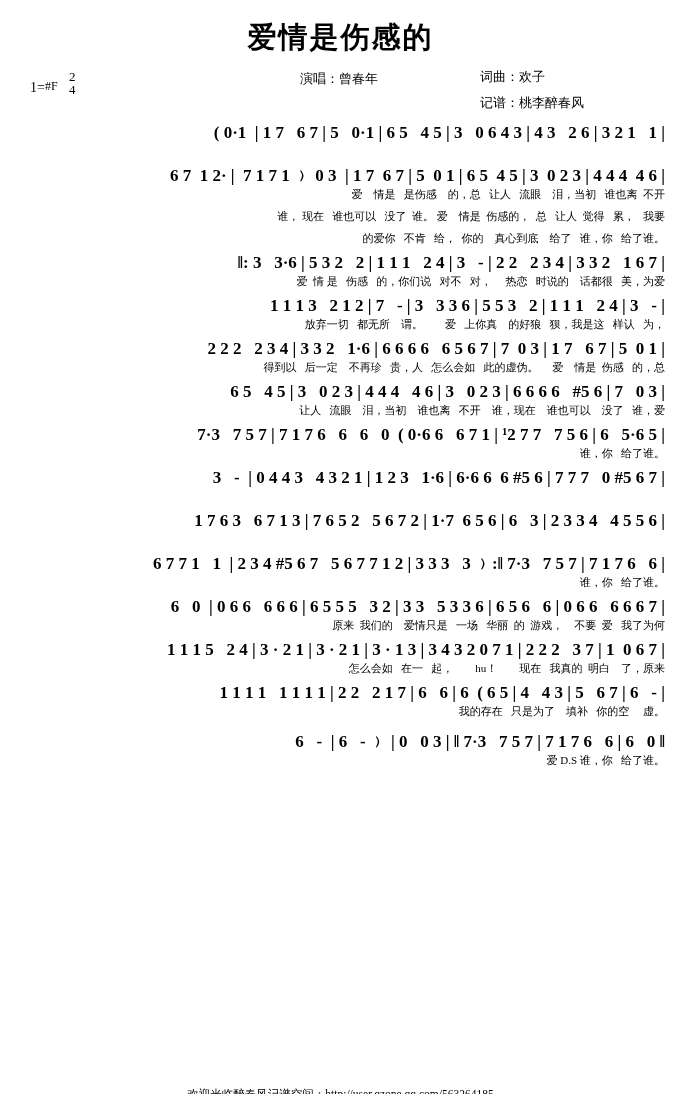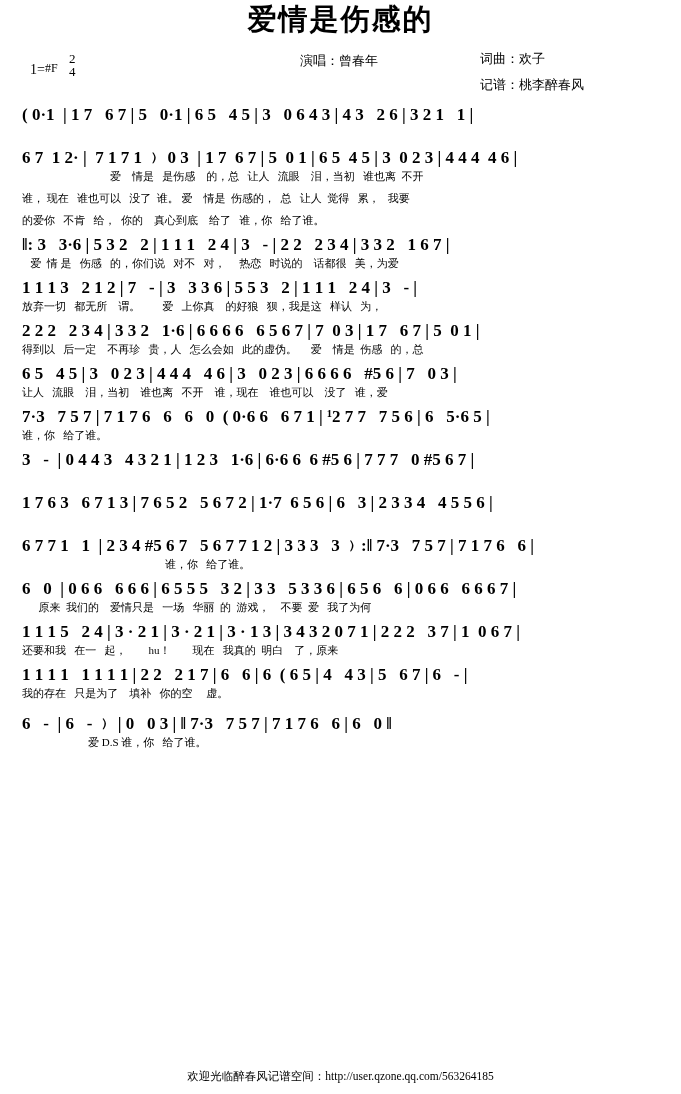--- a/index.html
+++ b/index.html
@@ -11,20 +11,21 @@
     position:relative;
     overflow:hidden;
   }
   .sheet{position:relative;width:681px;height:1094px;}
 
   .title{
     text-align:center;
     font-size:29px;
     font-weight:bold;
     letter-spacing:2px;
+    margin-top:18px;
     font-family:"Liberation Serif", serif;
   }
 
   .credits{position:relative;height:62px;margin-top:6px;padding-left:12px;}
   .key{
     position:absolute;left:30px;top:6px;
     font-size:14px;font-family:"Liberation Serif",serif;
   }
   .key .sharp{font-size:12px;vertical-align:2px;}
   .meter{
@@ -51,20 +52,21 @@
   }
 
   .music{
     position:absolute;
     left:22px;right:16px;top:105px;
   }
 
   .line{
     position:relative;
     margin-bottom:7px;
+    text-align:right;
   }
   .notes{
     font-family:"Liberation Serif", serif;
     font-size:17px;
     font-weight:bold;
     letter-spacing:0px;
     white-space:pre;
     line-height:20px;
     height:21px;
   }
@@ -154,21 +156,21 @@
     <div class="line">
       <div class="notes">6 7 7 1   1  | 2 3 4 #5 6 7   5 6 7 7 1 2 | 3 3 3   3 ﹚:‖ 7·3   7 5 7 | 7 1 7 6   6 |</div>
       <div class="lyr">                                                    谁，你   给了谁。</div>
     </div>
     <div class="line">
       <div class="notes">6   0  | 0 6 6   6 6 6 | 6 5 5 5   3 2 | 3 3   5 3 3 6 | 6 5 6   6 | 0 6 6   6 6 6 7 |</div>
       <div class="lyr">      原来  我们的    爱情只是   一场   华丽  的  游戏，    不要  爱   我了为何</div>
     </div>
     <div class="line">
       <div class="notes">1 1 1 5   2 4 | 3 · 2 1 | 3 · 2 1 | 3 · 1 3 | 3 4 3 2 0 7 1 | 2 2 2   3 7 | 1  0 6 7 |</div>
-      <div class="lyr">还要和我   在一   起，        hu！        现在   我真的  明白    了，原来</div>
+      <div class="lyr">怎么会如   在一   起，        hu！        现在   我真的  明白    了，原来</div>
     </div>
     <div class="line">
       <div class="notes">1 1 1 1   1 1 1 1 | 2 2   2 1 7 | 6   6 | 6  ( 6 5 | 4   4 3 | 5   6 7 | 6   - |</div>
       <div class="lyr">我的存在   只是为了    填补   你的空     虚。</div>
     </div>
     <div class="gap"></div>
     <div class="line">
       <div class="notes">6   -  | 6   - ﹚ | 0   0 3 | ‖ 7·3   7 5 7 | 7 1 7 6   6 | 6   0 ‖</div>
       <div class="lyr">                        爱 D.S 谁，你   给了谁。</div>
     </div>

